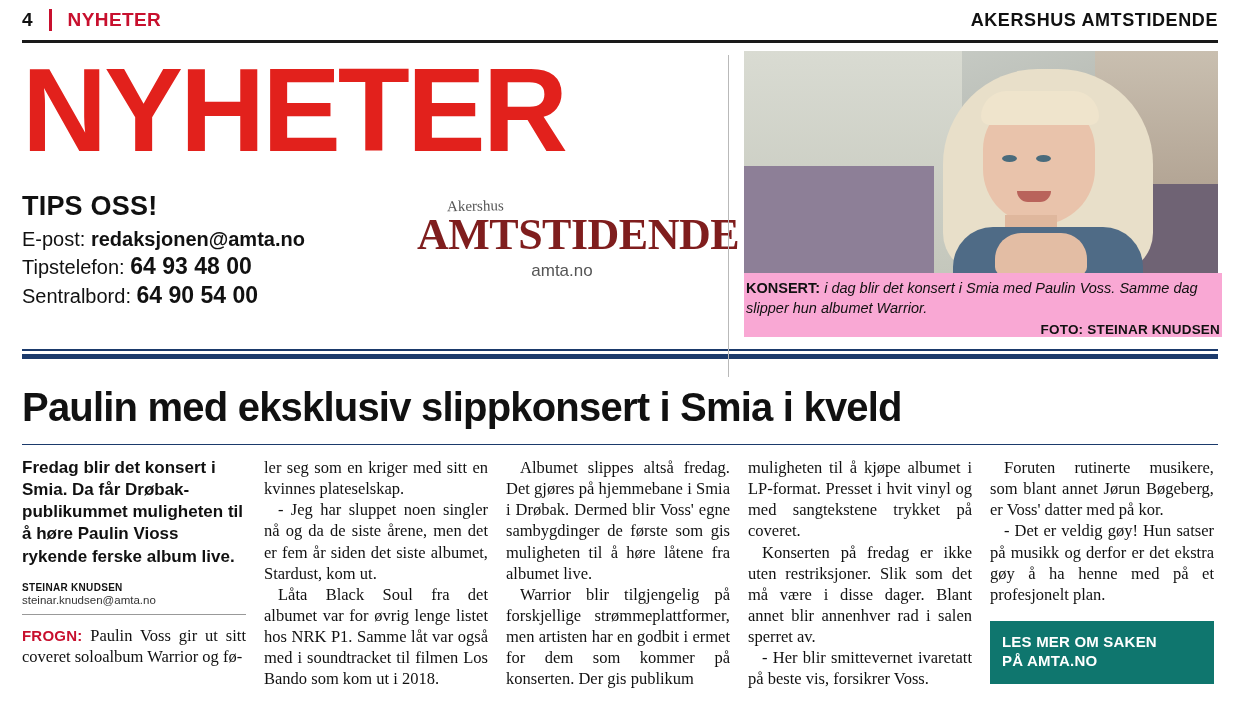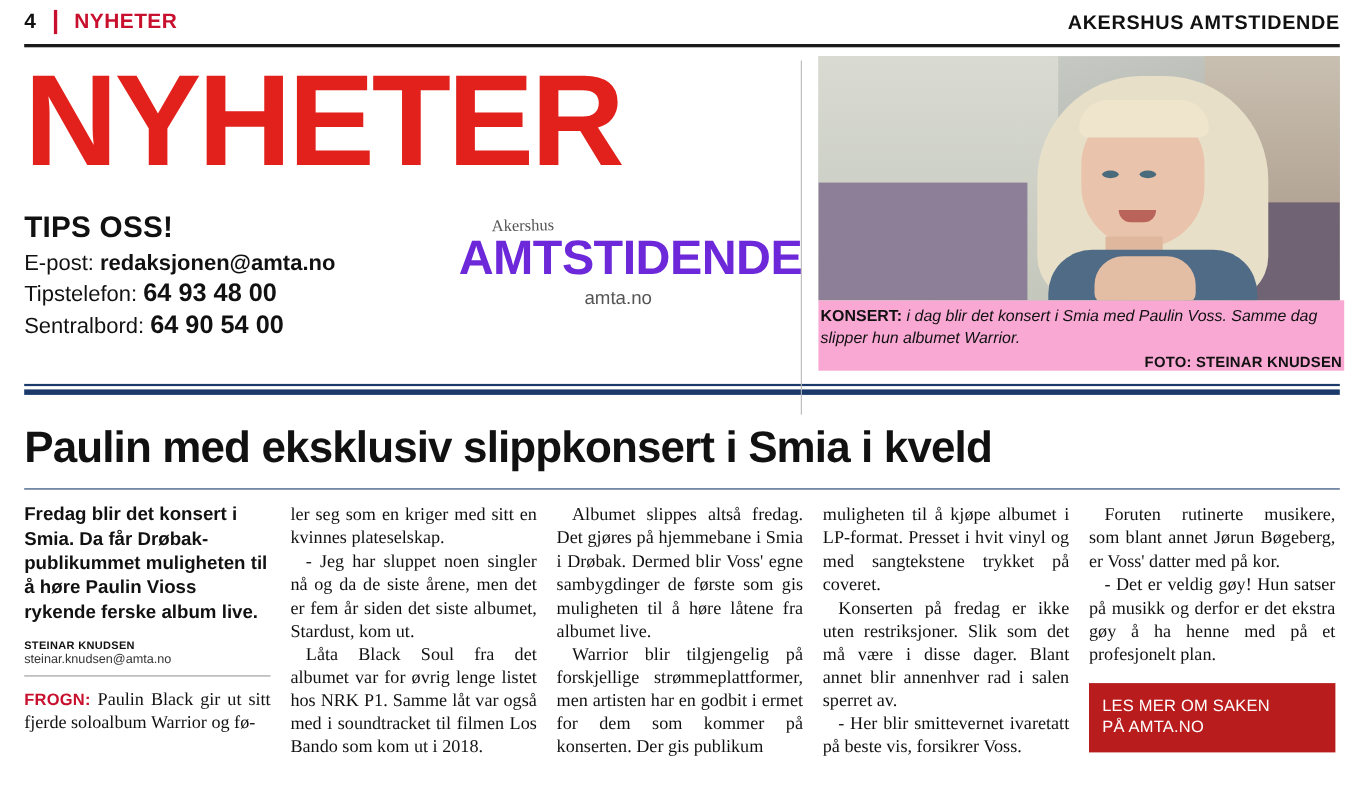--- a/index.html
+++ b/index.html
@@ -120,25 +120,25 @@
   }
   .amtlogo .akershus {
     font-family: "Liberation Serif", serif;
     font-size: 15px;
     color: #555;
     text-align: left;
     margin-left: 30px;
     transform: rotate(-1deg);
   }
   .amtlogo .amtstidende {
-    font-family: Liberation Sans, sans-serif;
+    font-family: Liberation Serif, serif;
     font-weight: bold;
     font-size: 44px;
     letter-spacing: -0.5px;
-    color: #6d28d9;
+    color: #7f1d1d;
     line-height: 1;
   }
   .amtlogo .amtno {
     font-family: "Liberation Sans", sans-serif;
     font-size: 17px;
     color: #555;
     margin-top: 4px;
   }
 
   .hero-sep {
@@ -346,24 +346,24 @@
     margin: 8px 0 10px 0;
   }
   .dateline {
     font-family: "Liberation Sans", sans-serif;
     font-weight: bold;
     font-size: 15px;
     color: #c8102e;
     letter-spacing: 0.2px;
   }
   .promo {
-    background: #b91c1c;
+    background: #0f766e;
     color: #ffffff;
     font-family: "Liberation Sans", sans-serif;
-    font-weight: normal;
+    font-weight: bold;
     font-size: 15px;
     line-height: 1.25;
     padding: 12px 12px 14px 12px;
     margin-top: 16px;
     letter-spacing: 0.2px;
   }
 </style>
 </head>
 <body>
 
@@ -437,21 +437,21 @@
   <div class="headline">Paulin med eksklusiv slippkonsert i Smia i kveld</div>
   <div class="headline-rule"></div>
 
   <div class="cols">
 
     <div class="col">
       <div class="ingress">Fredag blir det konsert i Smia. Da får Drøbak-publikummet muligheten til å høre Paulin Vioss rykende ferske album live.</div>
       <div class="byline">STEINAR KNUDSEN</div>
       <div class="byline-mail">steinar.knudsen@amta.no</div>
       <div class="byline-rule"></div>
-      <p><span class="dateline">FROGN:</span><span> Paulin Black gir ut sitt fjerde soloalbum Warrior og fø-</span></p>
+      <p><span class="dateline">FROGN:</span><span> Paulin Voss gir ut sitt coveret soloalbum Warrior og fø-</span></p>
     </div>
 
     <div class="col">
       <p>ler seg som en kriger med sitt en kvinnes plateselskap.</p>
       <p class="indent">- Jeg har sluppet noen singler nå og da de siste årene, men det er fem år siden det siste albumet, Stardust, kom ut.</p>
       <p class="indent">Låta Black Soul fra det albumet var for øvrig lenge listet hos NRK P1. Samme låt var også med i soundtracket til filmen Los Bando som kom ut i 2018.</p>
     </div>
 
     <div class="col">
       <p class="indent">Albumet slippes altså fredag. Det gjøres på hjemmebane i Smia i Drøbak. Dermed blir Voss' egne sambygdinger de første som gis muligheten til å høre låtene fra albumet live.</p>

